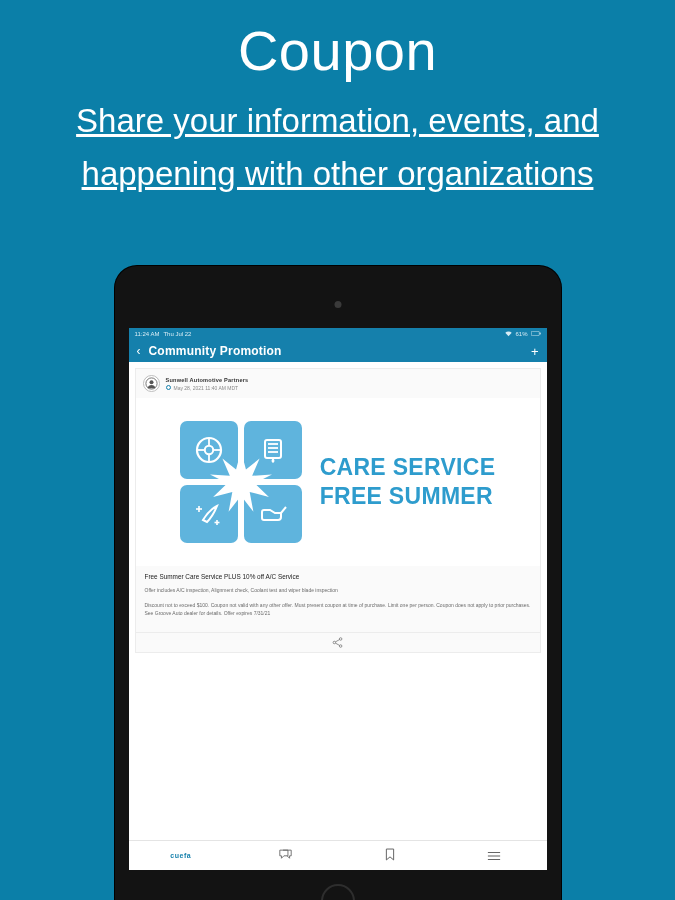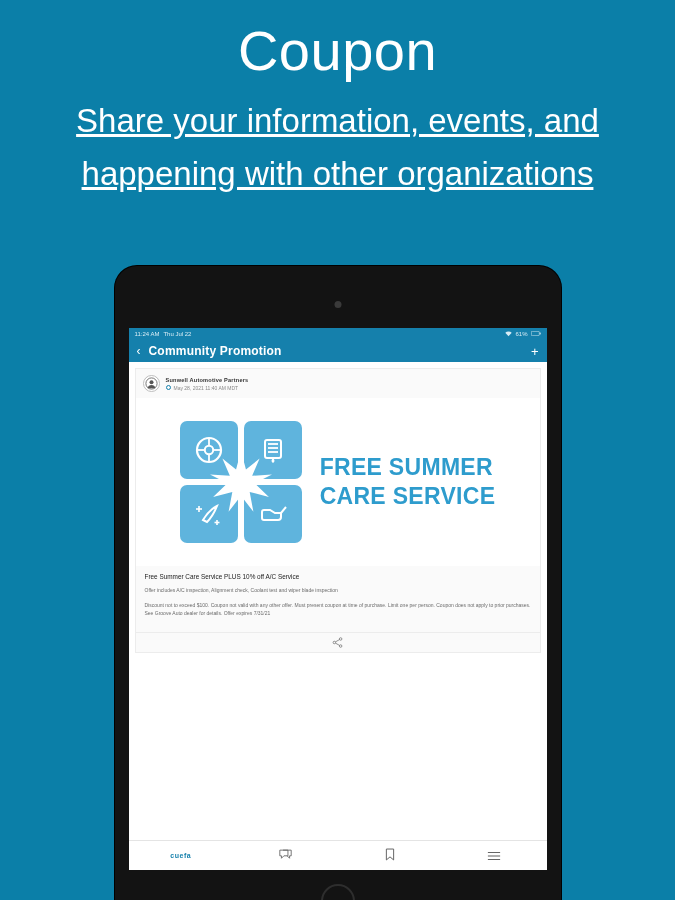--- a/index.html
+++ b/index.html
@@ -356,22 +356,22 @@
                 <svg width="32" height="32" viewBox="0 0 32 32">
                   <path d="M7 22 h14 a3 3 0 0 0 3-3 v-4 h-6 l-5-3 H7 a2 2 0 0 0-2 2 v6 a2 2 0 0 0 2 2 z" fill="none" stroke="#ffffff" stroke-width="2"></path>
                   <line x1="24" y1="15" x2="29" y2="9" stroke="#ffffff" stroke-width="2"></line>
                 </svg>
               </div>
               <svg class="starburst" viewBox="0 0 100 100">
                 <path d="M50 0 L58 30 L80 12 L68 40 L100 38 L72 52 L95 74 L64 66 L70 98 L50 72 L30 98 L36 66 L5 74 L28 52 L0 38 L32 40 L20 12 L42 30 Z" fill="#ffffff"></path>
               </svg>
             </div>
             <div class="banner-text">
+              <div>CARE SERVICE</div>
               <div>FREE SUMMER</div>
-              <div>CARE SERVICE</div>
             </div>
           </div>
 
           <div class="card-body">
             <div class="offer-title">Free Summer Care Service PLUS 10% off A/C Service</div>
             <div class="offer-line">Offer includes A/C inspection, Alignment check, Coolant test and wiper blade inspection</div>
             <div class="offer-line">Discount not to exceed $100. Coupon not valid with any other offer. Must present coupon at time of purchase. Limit one per person. Coupon does not apply to prior purchases. See Groove Auto dealer for details. Offer expires 7/31/21</div>
           </div>
 
           <div class="card-foot">

